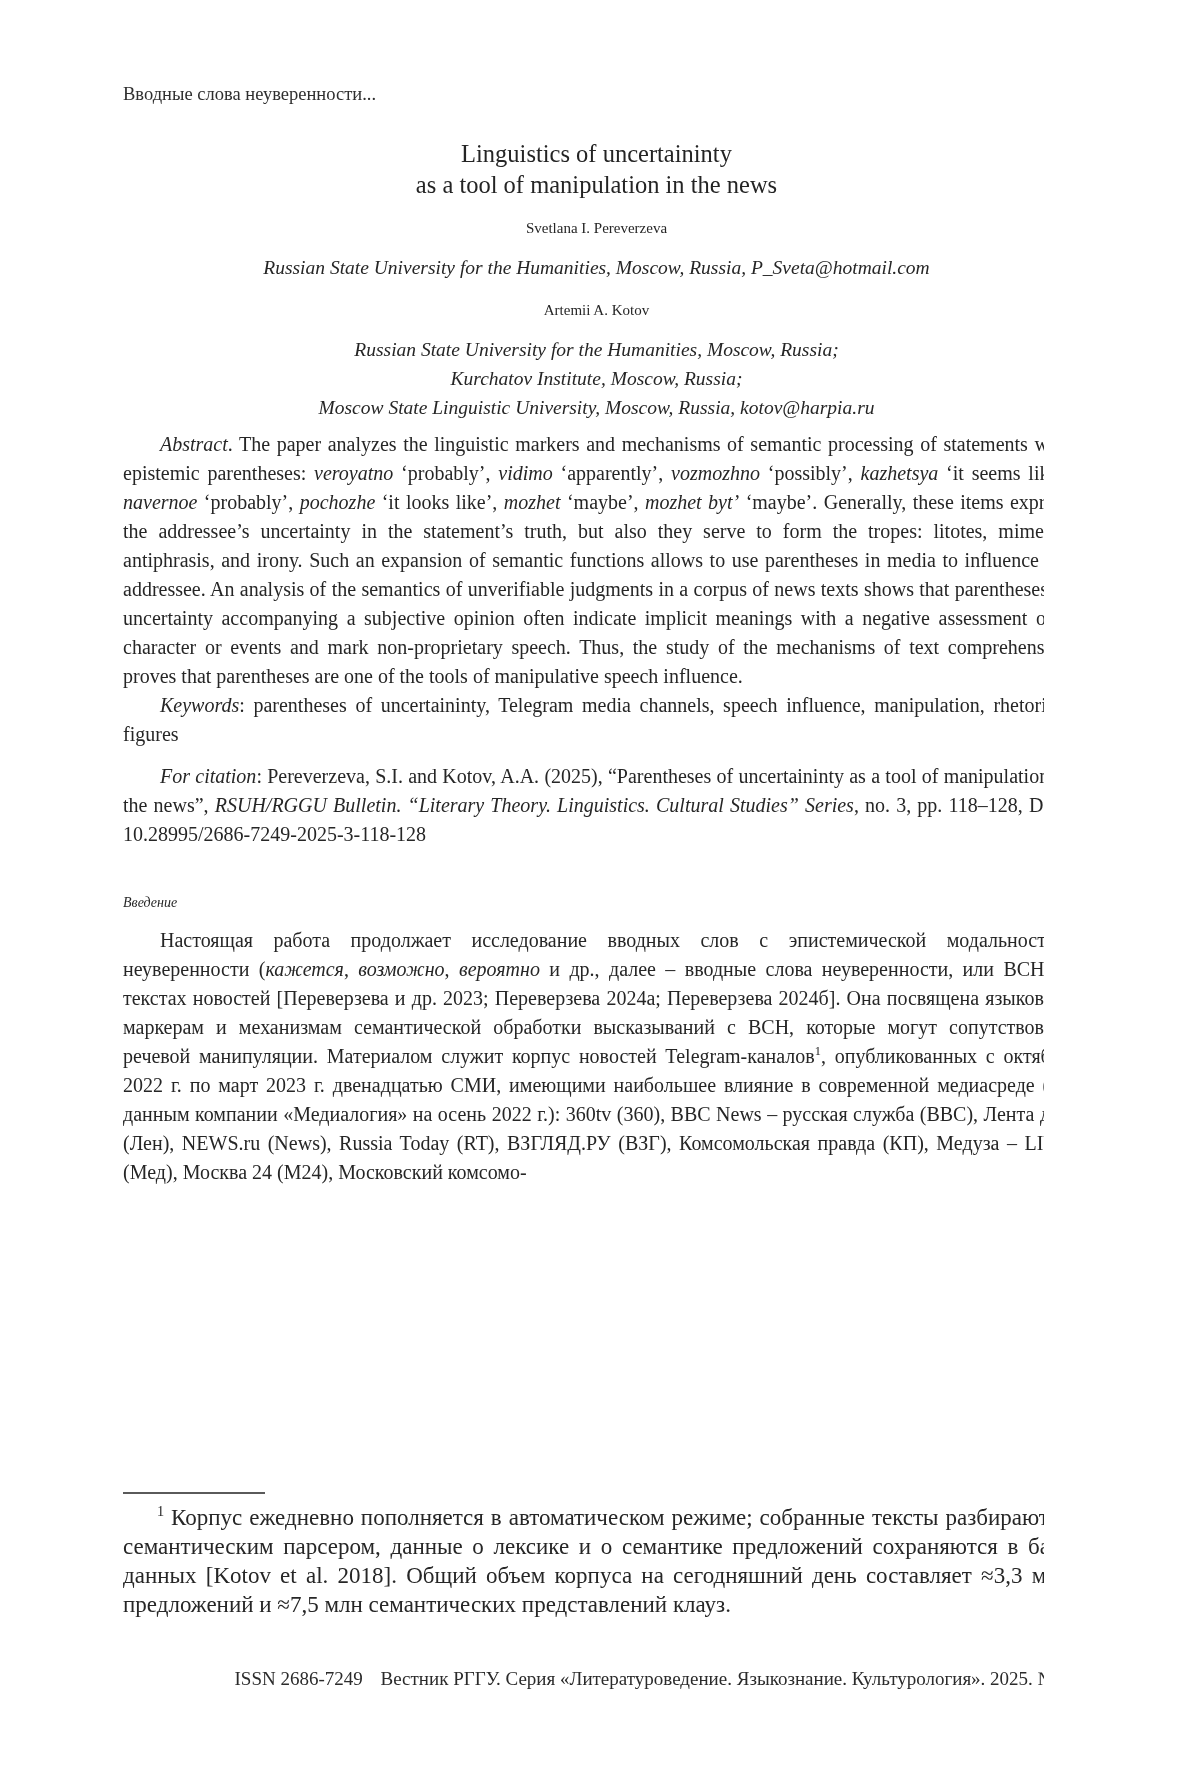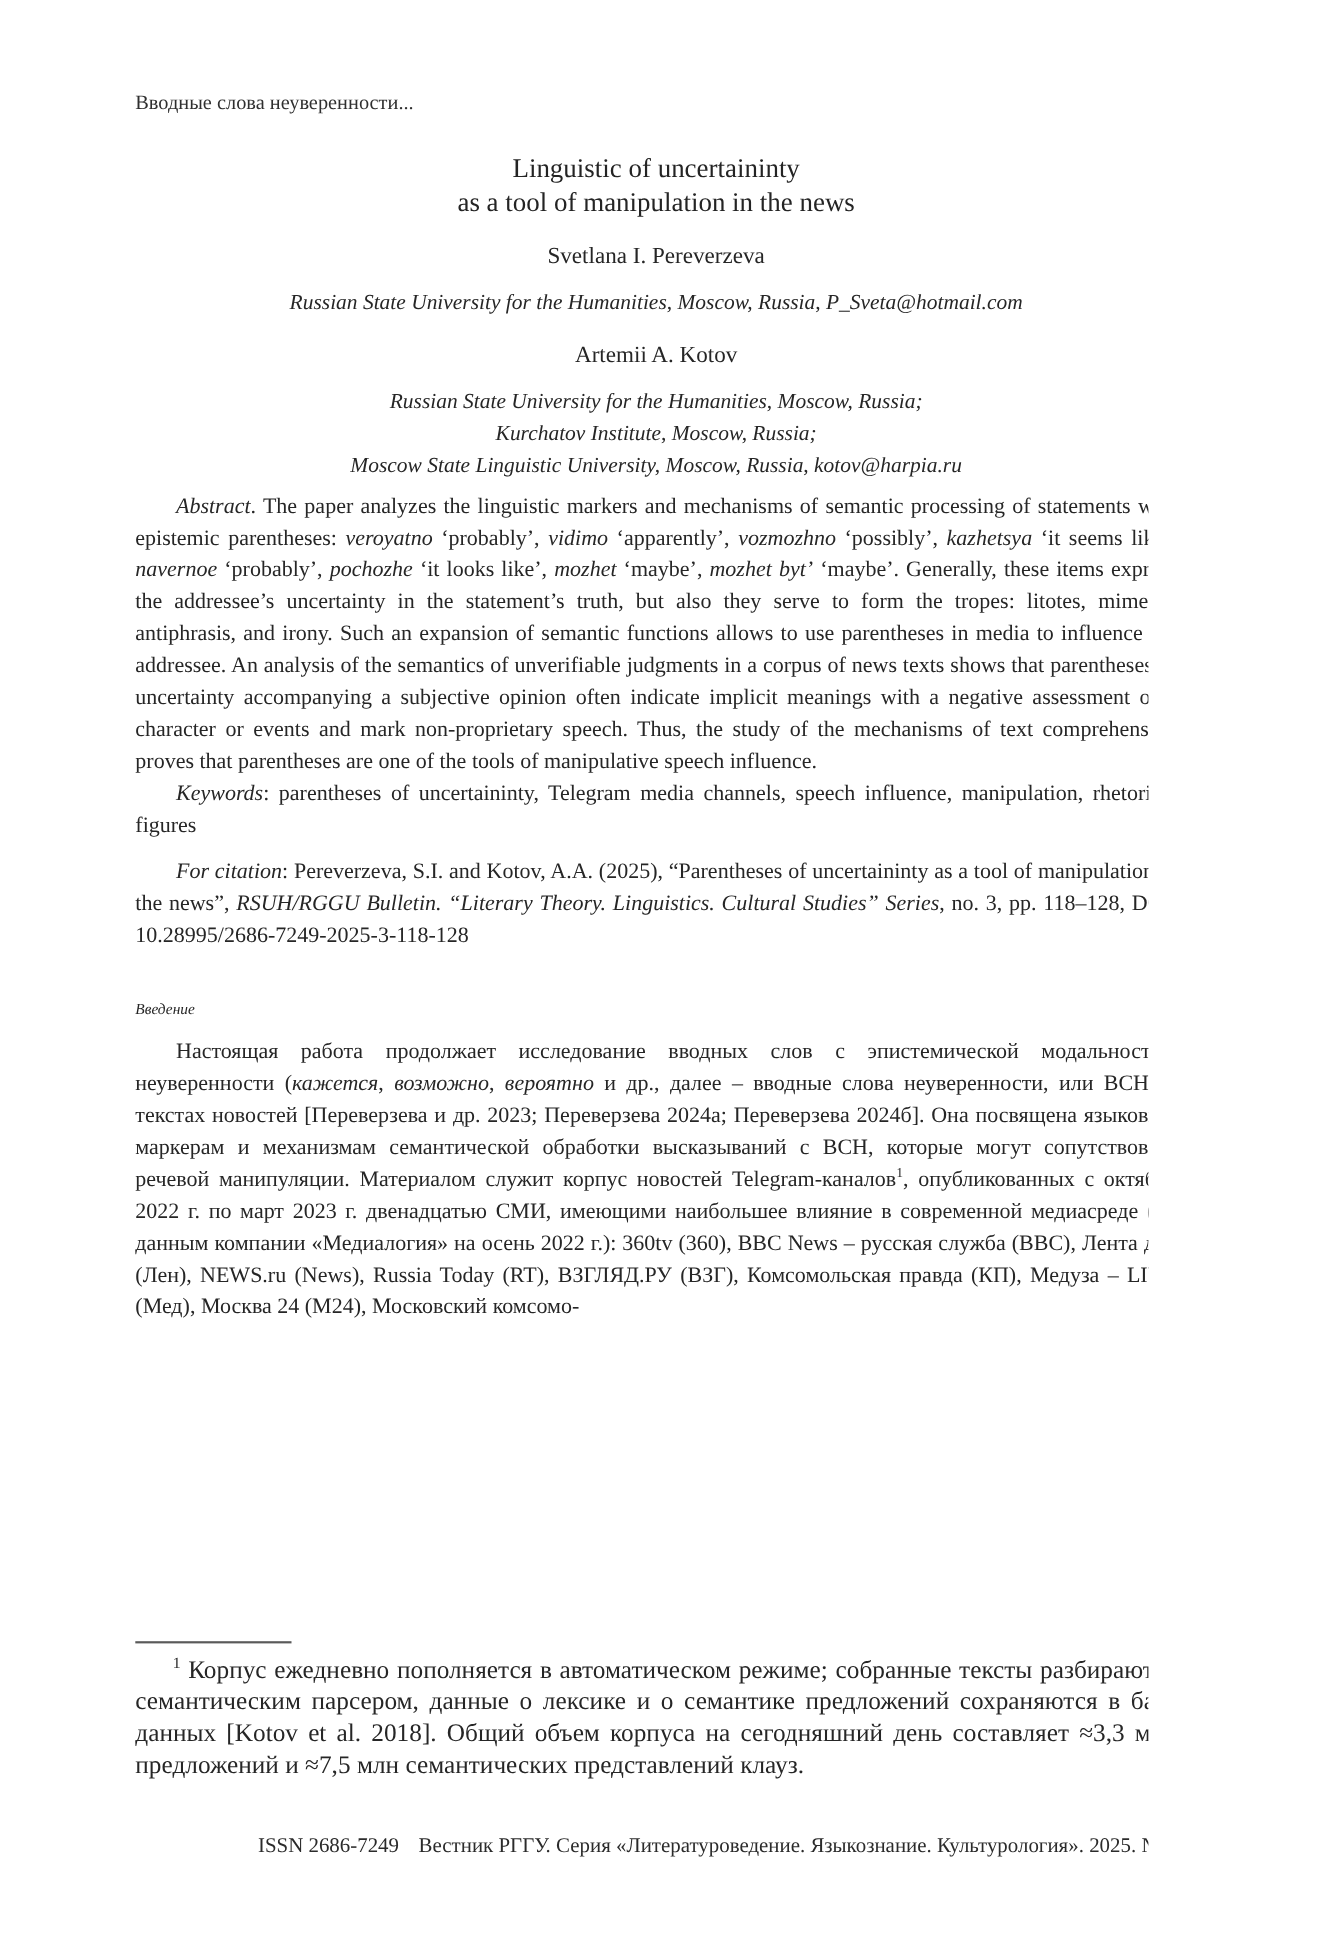--- a/index.html
+++ b/index.html
@@ -3,21 +3,21 @@
 <meta charset="utf-8">
 <style>
   html,body{margin:0;padding:0;background:#ffffff;}
   .sheet{position:relative;width:1044px;height:1780px;background:#ffffff;
          font-family:"Liberation Serif",serif;color:#262626;overflow:hidden;}
   .content{position:absolute;left:123px;top:84px;width:947px;}
   .running-header{display:flex;justify-content:space-between;align-items:baseline;
                   font-size:18.5px;color:#2f2f2f;}
   .title{margin:33px 0 0;font-size:24.5px;font-weight:normal;text-align:center;
          line-height:31px;color:#242424;}
-  .author{margin-top:20px;text-align:center;font-size:21px;}
+  .author{margin-top:20px;text-align:center;font-size:15px;}
   .affil{margin:0;text-align:center;font-size:19.5px;font-style:italic;line-height:29px;}
   .affil.first{margin-top:16px;}
   .para{margin:0;font-size:20px;line-height:29px;text-align:justify;text-indent:37px;}
   .abstract{margin-top:8px;}
   .citation{margin-top:13px;font-family:Liberation Serif, serif;}
   .section-heading{margin:46px 0 0;font-size:14px;font-style:italic;font-weight:normal;}
   .intro{margin-top:15px;}
   .footnote-block{position:absolute;left:123px;top:1492px;width:947px;}
   .footnote-rule{width:142px;height:0;border-top:2.5px solid #5a5a5a;}
   .footnote{margin:9px 0 0;font-size:23px;line-height:29px;text-align:justify;text-indent:34px;}
@@ -30,21 +30,21 @@
 <body>
 
 <div class="sheet">
   <div class="content">
 
     <div class="running-header">
       <span>Вводные слова неуверенности...</span>
       <span>119</span>
     </div>
 
-    <h1 class="title"><span>Linguistic of uncertaininty</span><br><span>as a tool of manipulation in the news</span></h1>
+    <h1 class="title"><span>Linguistics of uncertaininty</span><br><span>as a tool of manipulation in the news</span></h1>
 
     <div class="author">Svetlana I. Pereverzeva</div>
     <div class="affil first">Russian State University for the Humanities, Moscow, Russia, P_Sveta@hotmail.com</div>
 
     <div class="author">Artemii A. Kotov</div>
     <div class="affil first">Russian State University for the Humanities, Moscow, Russia;</div>
     <div class="affil">Kurchatov Institute, Moscow, Russia;</div>
     <div class="affil">Moscow State Linguistic University, Moscow, Russia, kotov@harpia.ru</div>
 
     <p class="para abstract"><span style="font-style: italic;">Abstract</span><span>. The paper analyzes the linguistic markers and mechanisms of semantic processing of statements with epistemic parentheses: </span><span style="font-style: italic;">veroyatno</span><span> ‘probably’, </span><span style="font-style: italic;">vidimo</span><span> ‘apparently’, </span><span style="font-style: italic;">vozmozhno</span><span> ‘possibly’, </span><span style="font-style: italic;">kazhetsya</span><span> ‘it seems like’, </span><span style="font-style: italic;">navernoe</span><span> ‘probably’, </span><span style="font-style: italic;">pochozhe</span><span> ‘it looks like’, </span><span style="font-style: italic;">mozhet</span><span> ‘maybe’, </span><span style="font-style: italic;">mozhet byt’</span><span> ‘maybe’. Generally, these items express the addressee’s uncertainty in the statement’s truth, but also they serve to form the tropes: litotes, mimesis, antiphrasis, and irony. Such an expansion of semantic functions allows to use parentheses in media to influence the addressee. An analysis of the semantics of unverifiable judgments in a corpus of news texts shows that parentheses of uncertainty accompanying a subjective opinion often indicate implicit meanings with a negative assessment of a character or events and mark non-proprietary speech. Thus, the study of the mechanisms of text comprehension proves that parentheses are one of the tools of manipulative speech influence.</span></p>

